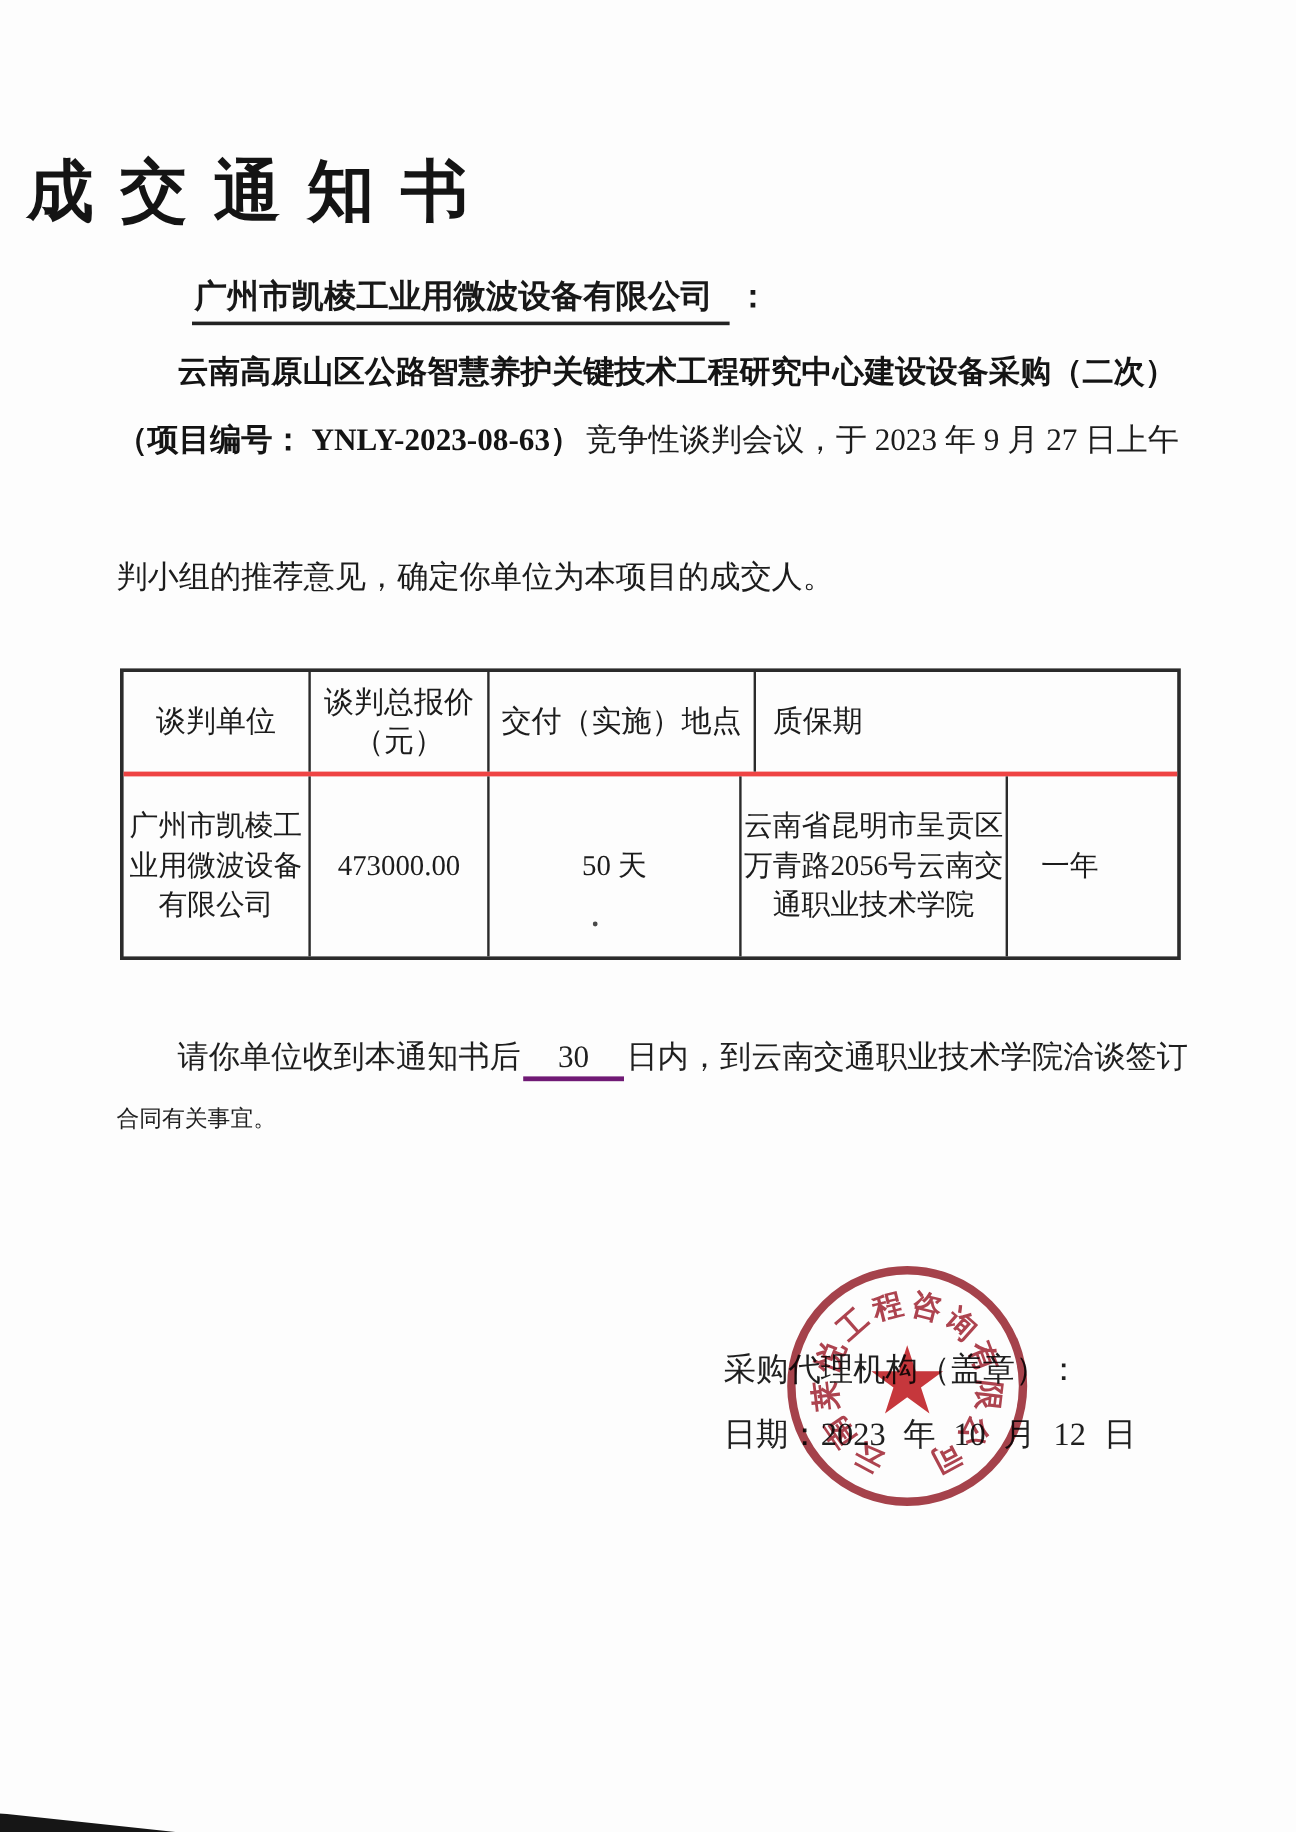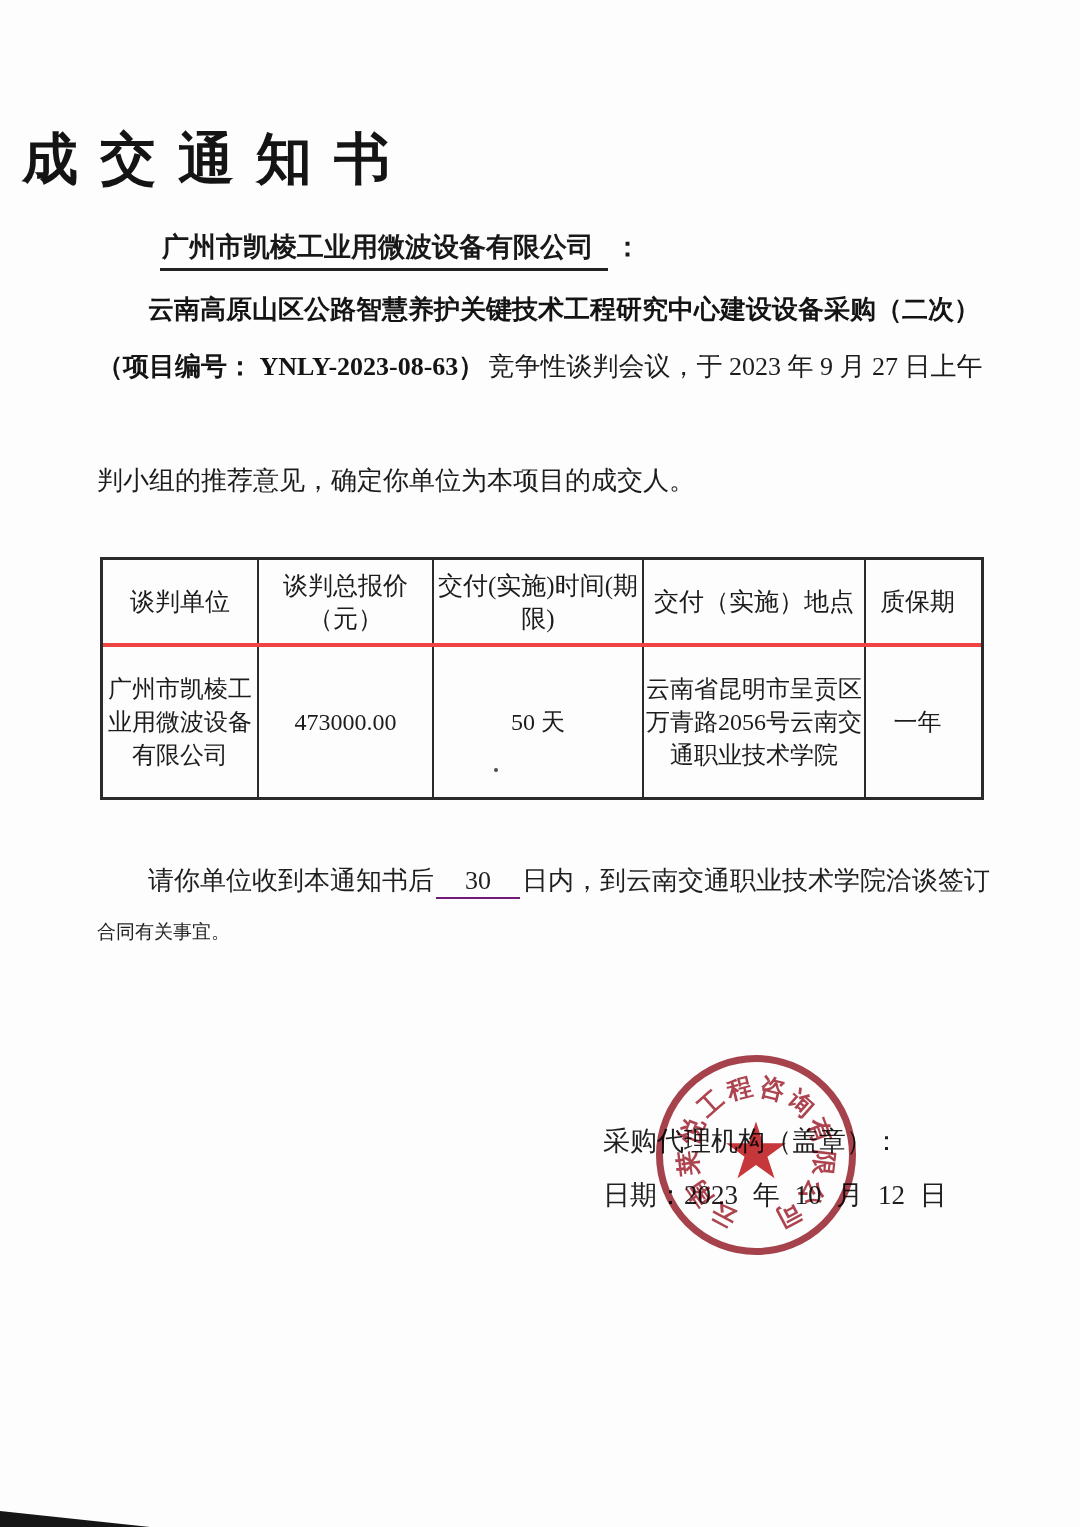--- a/index.html
+++ b/index.html
@@ -60,33 +60,33 @@
   .trow.hdr { border-bottom:4px solid #ef4444; }
   .tcell {
     box-sizing:border-box;
     border-right:2px solid #2b2b2b;
     display:flex; align-items:center; justify-content:center;
     text-align:center; white-space:pre-line;
     line-height:33px; color:#1c1c1c; padding:2px;
     position:relative;
   }
   .tcell:last-child { border-right:none; }
-  .c0 { width:156px; } .c1 { width:175px; } .c2 { width:210px; }
+  .c0 { width:156px; } .c1 { width:149px; } .c2 { width:210px; }
   .c3 { width:222px; } .c4 { width:103px; }
   .stray-dot {
     position:absolute; left:494px; top:768px;
     width:4px; height:4px; border-radius:50%;
     background:#4a4a4a;
   }
   
   .closing1 { position:absolute; left:148px; top:863px; font-size:26px; white-space:nowrap; }
   .closing2 { position:absolute; left:97px; top:919px; font-size:19px; white-space:nowrap; }
   .blank {
     display:inline-block; min-width:80px; text-align:center;
-    border-bottom:2px solid #701a75; padding:0 2px 1px 2px;
+    border-bottom:4px solid #701a75; padding:0 2px 1px 2px;
     margin:0 2px;
   }
   
   .sig-agency { position:absolute; left:603px; top:1123px; font-size:27px; white-space:nowrap; }
   .sig-date   { position:absolute; left:603px; top:1177px; font-size:27px; white-space:nowrap; word-spacing:8px; }
   
   .stamp {
     position:absolute; left:656px; top:1055px;
     width:200px; height:200px;
     mix-blend-mode:multiply; opacity:0.92;
@@ -132,22 +132,20 @@
   <div class="bl l2">
     <span class="b">（项目编号： YNLY-2023-08-63）</span><span>竞争性谈判会议，于 2023 年 9 月 27 日上午</span>
   </div>
   <div class="bl l4">判小组的推荐意见，确定你单位为本项目的成交人。</div>
 
   <div class="award-table">
     <div class="trow hdr">
       <div class="tcell c0">谈判单位</div>
       <div class="tcell c1">谈判总报价
 （元）</div>
-      <div class="tcell c2">交付(实施)时间(期
-限)</div>
       <div class="tcell c3">交付（实施）地点</div>
       <div class="tcell c4">质保期</div>
     </div>
     <div class="trow bdy">
       <div class="tcell c0">广州市凯棱工
 业用微波设备
 有限公司</div>
       <div class="tcell c1">473000.00</div>
       <div class="tcell c2">50 天</div>
       <div class="tcell c3">云南省昆明市呈贡区

